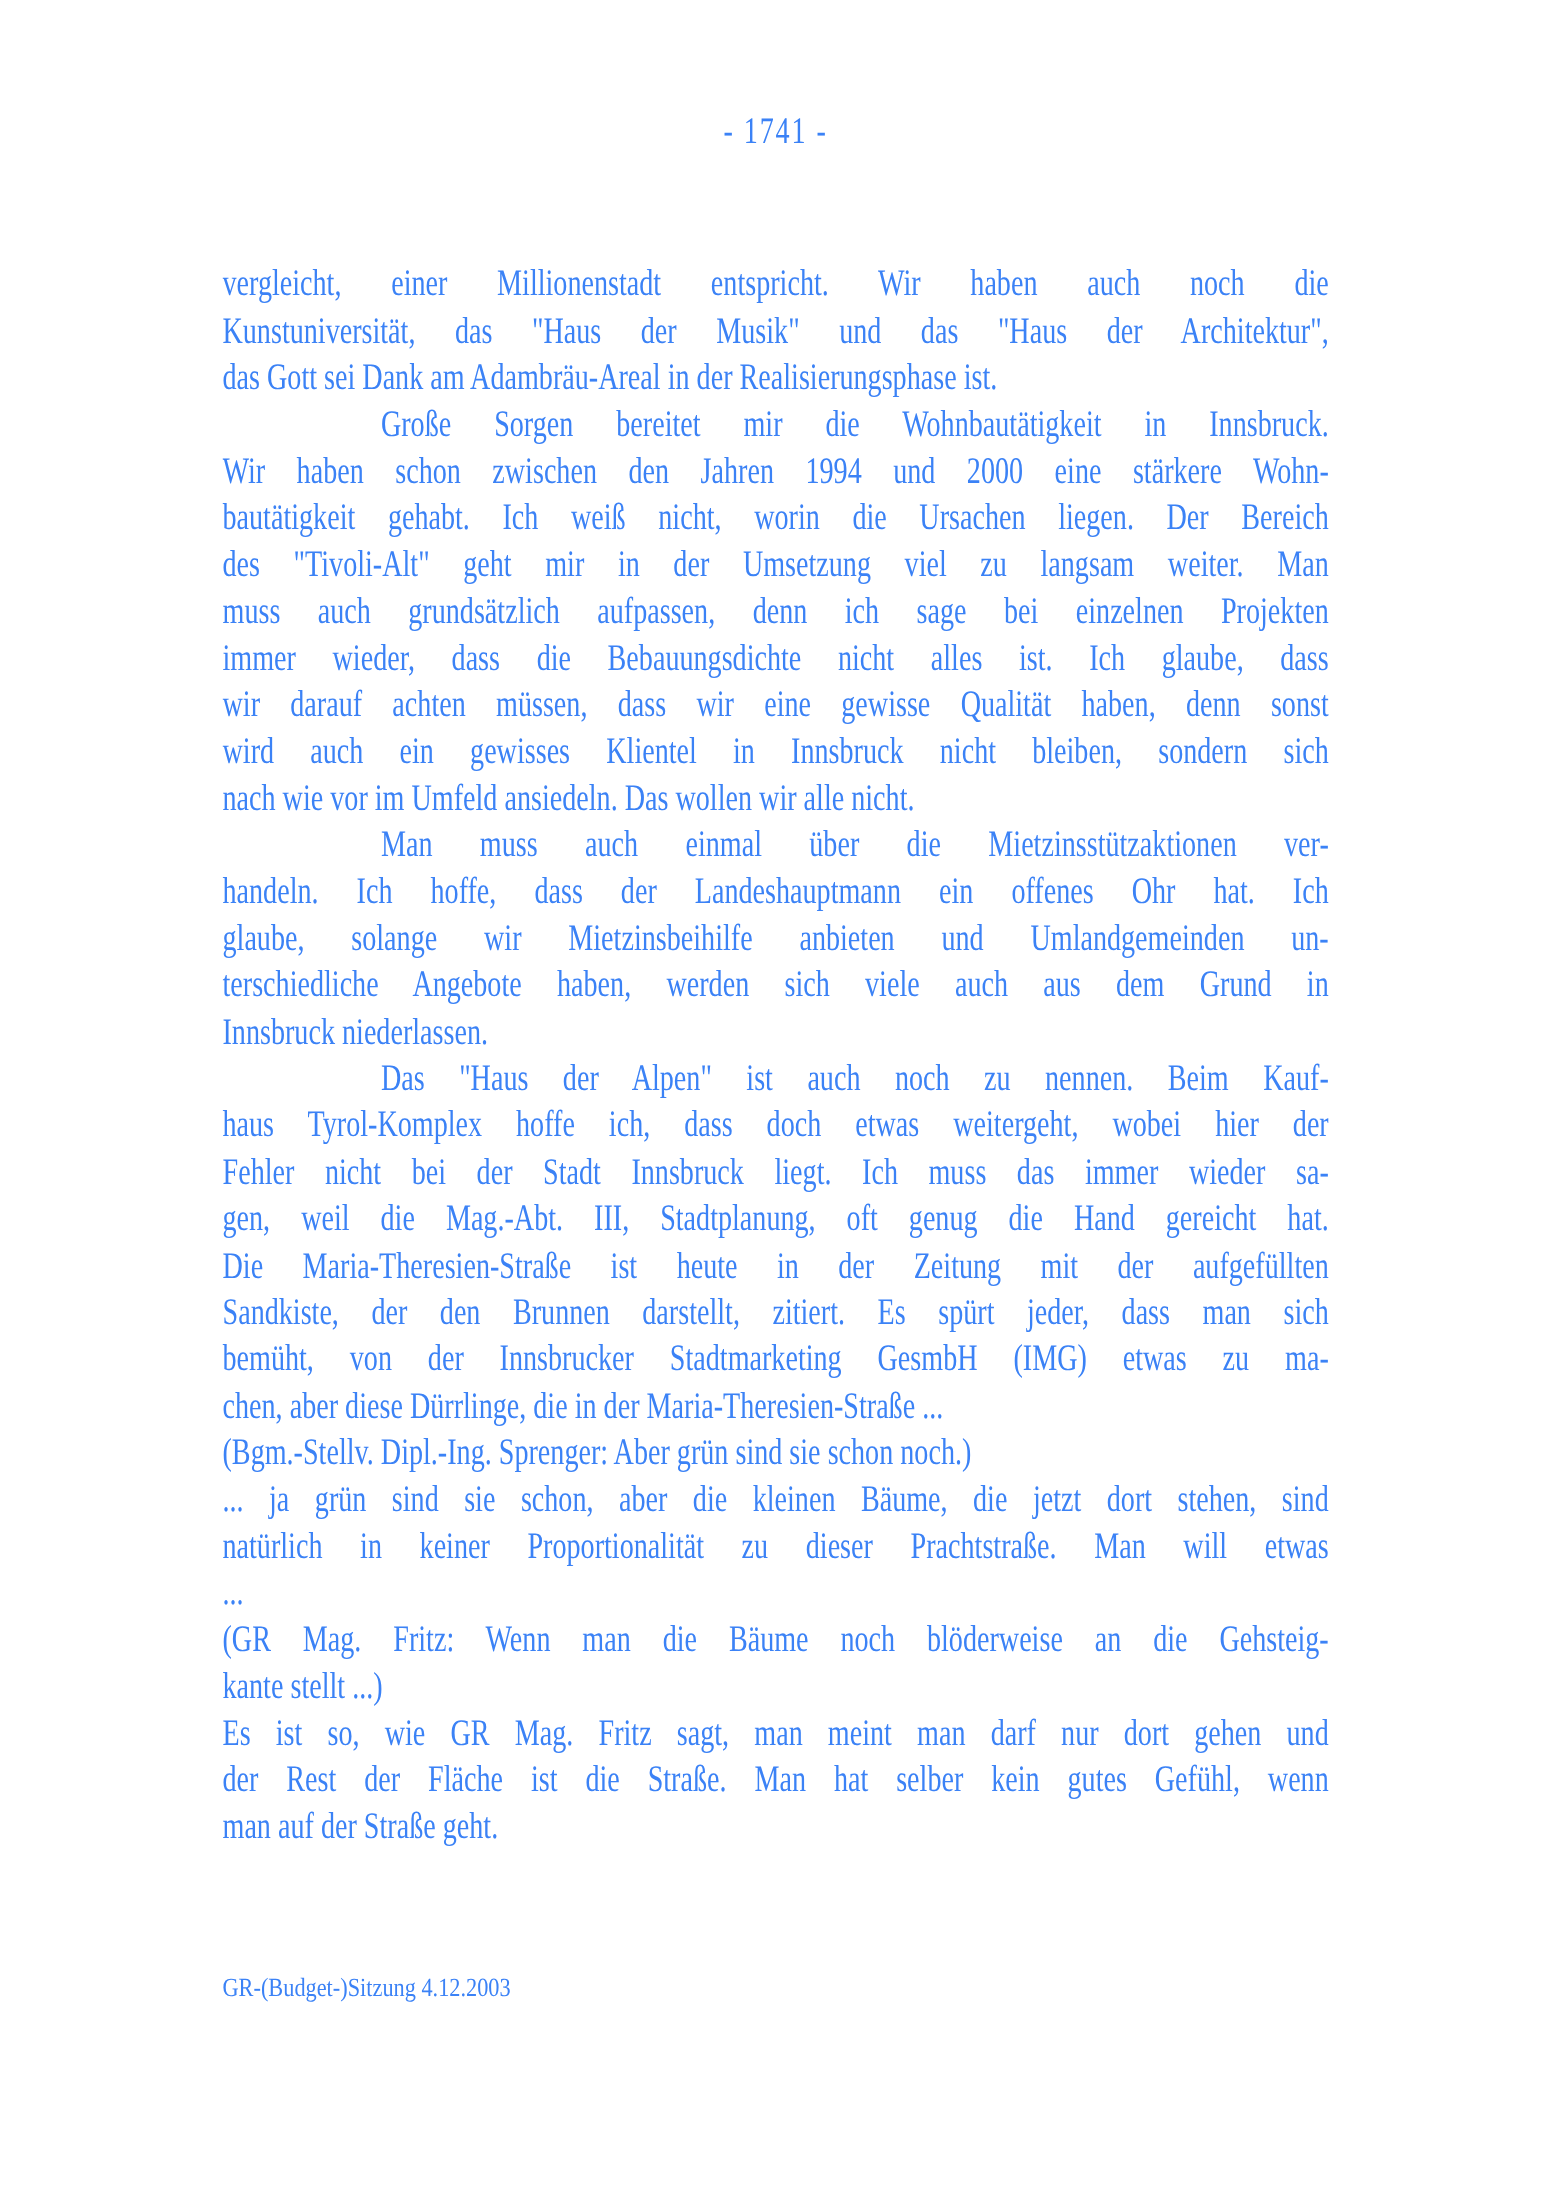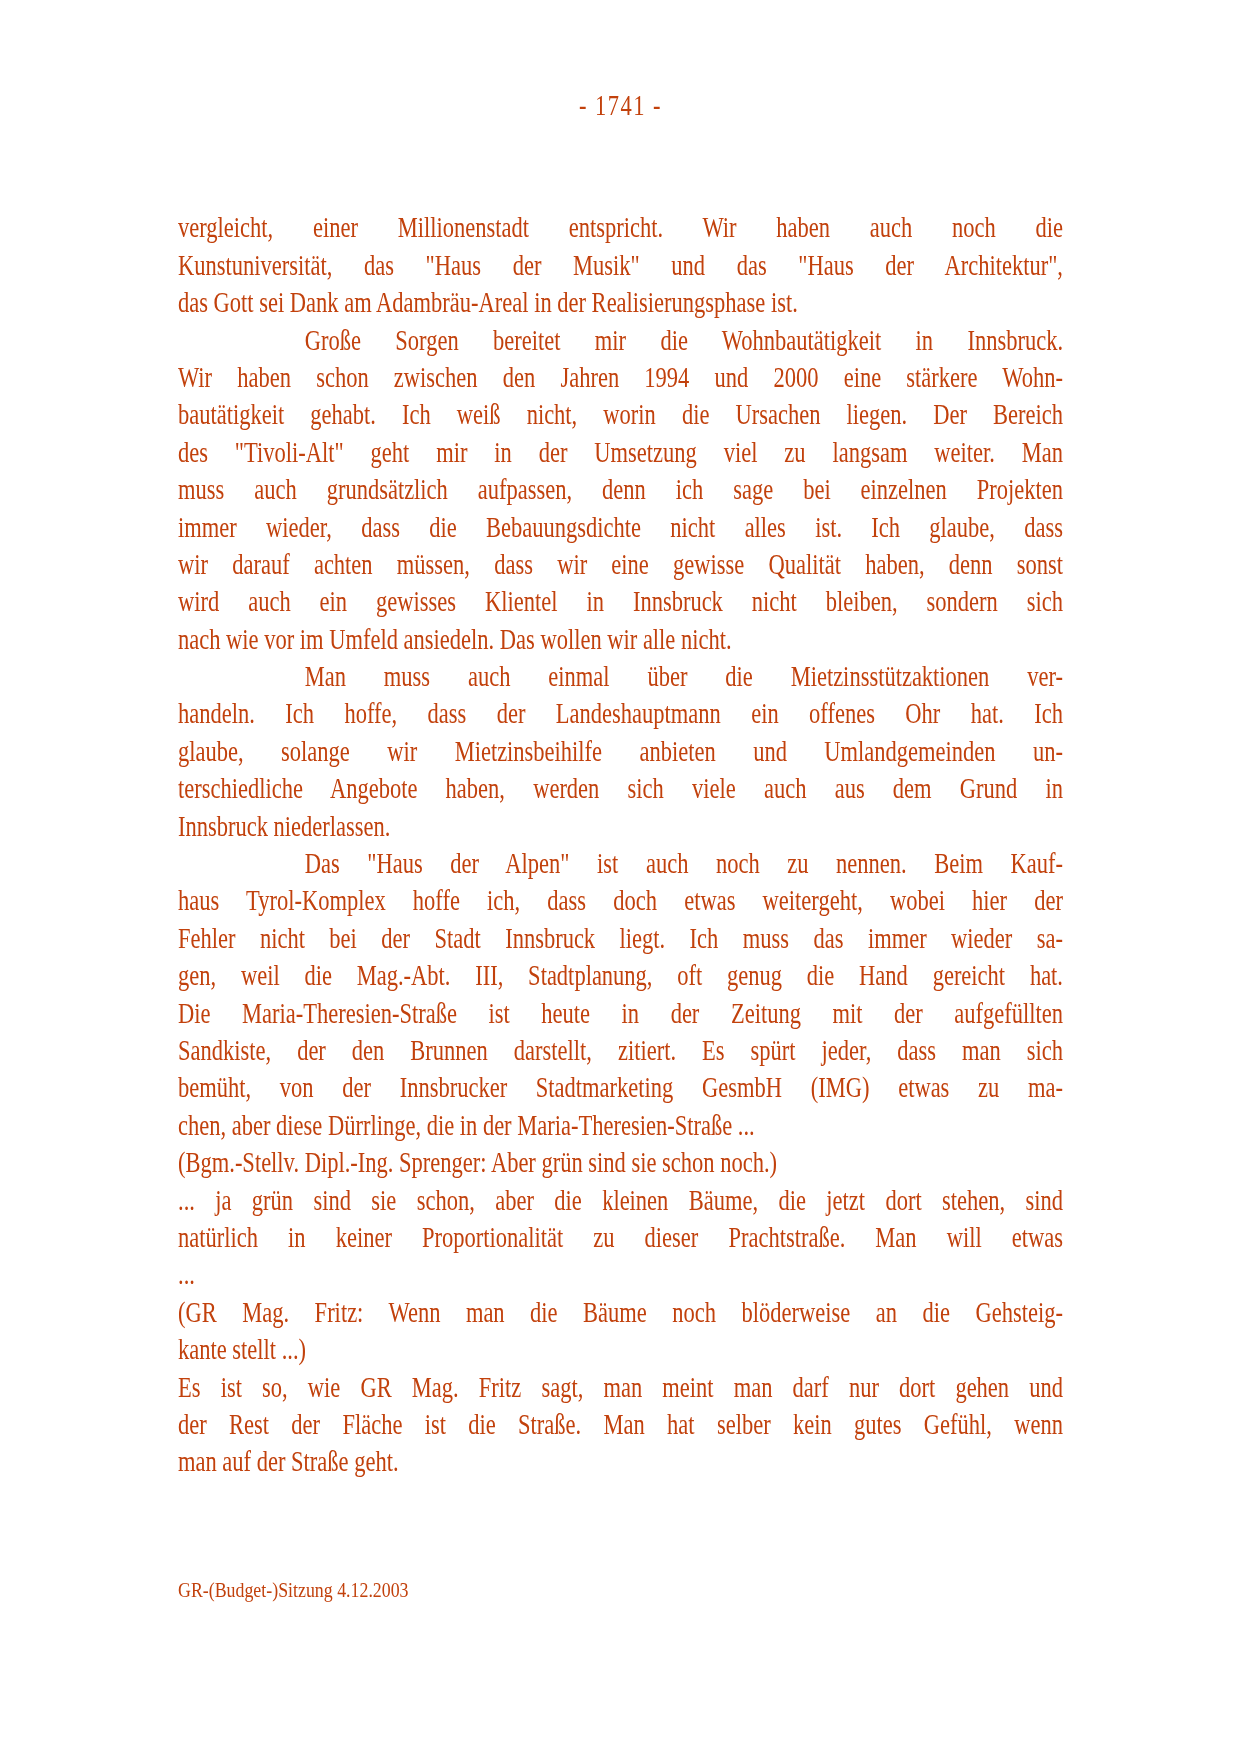--- a/index.html
+++ b/index.html
@@ -3,21 +3,21 @@
 <meta charset="utf-8">
 <style>
   html, body { margin: 0; padding: 0; background: #e8e8e8; }
   .page {
     position: relative;
     width: 1240px;
     height: 1755px;
     background: #ffffff;
     overflow: hidden;
     font-family: "Liberation Serif", "DejaVu Serif", serif;
-    color: #c2410c;
+    color: #3b82f6;
   }
   
   .text-block {
     position: absolute;
     left: 178px;
     top: 86px;
     width: 1180px;
     font-size: 30px;
     line-height: 37.4px;
     transform: scaleX(0.75);

